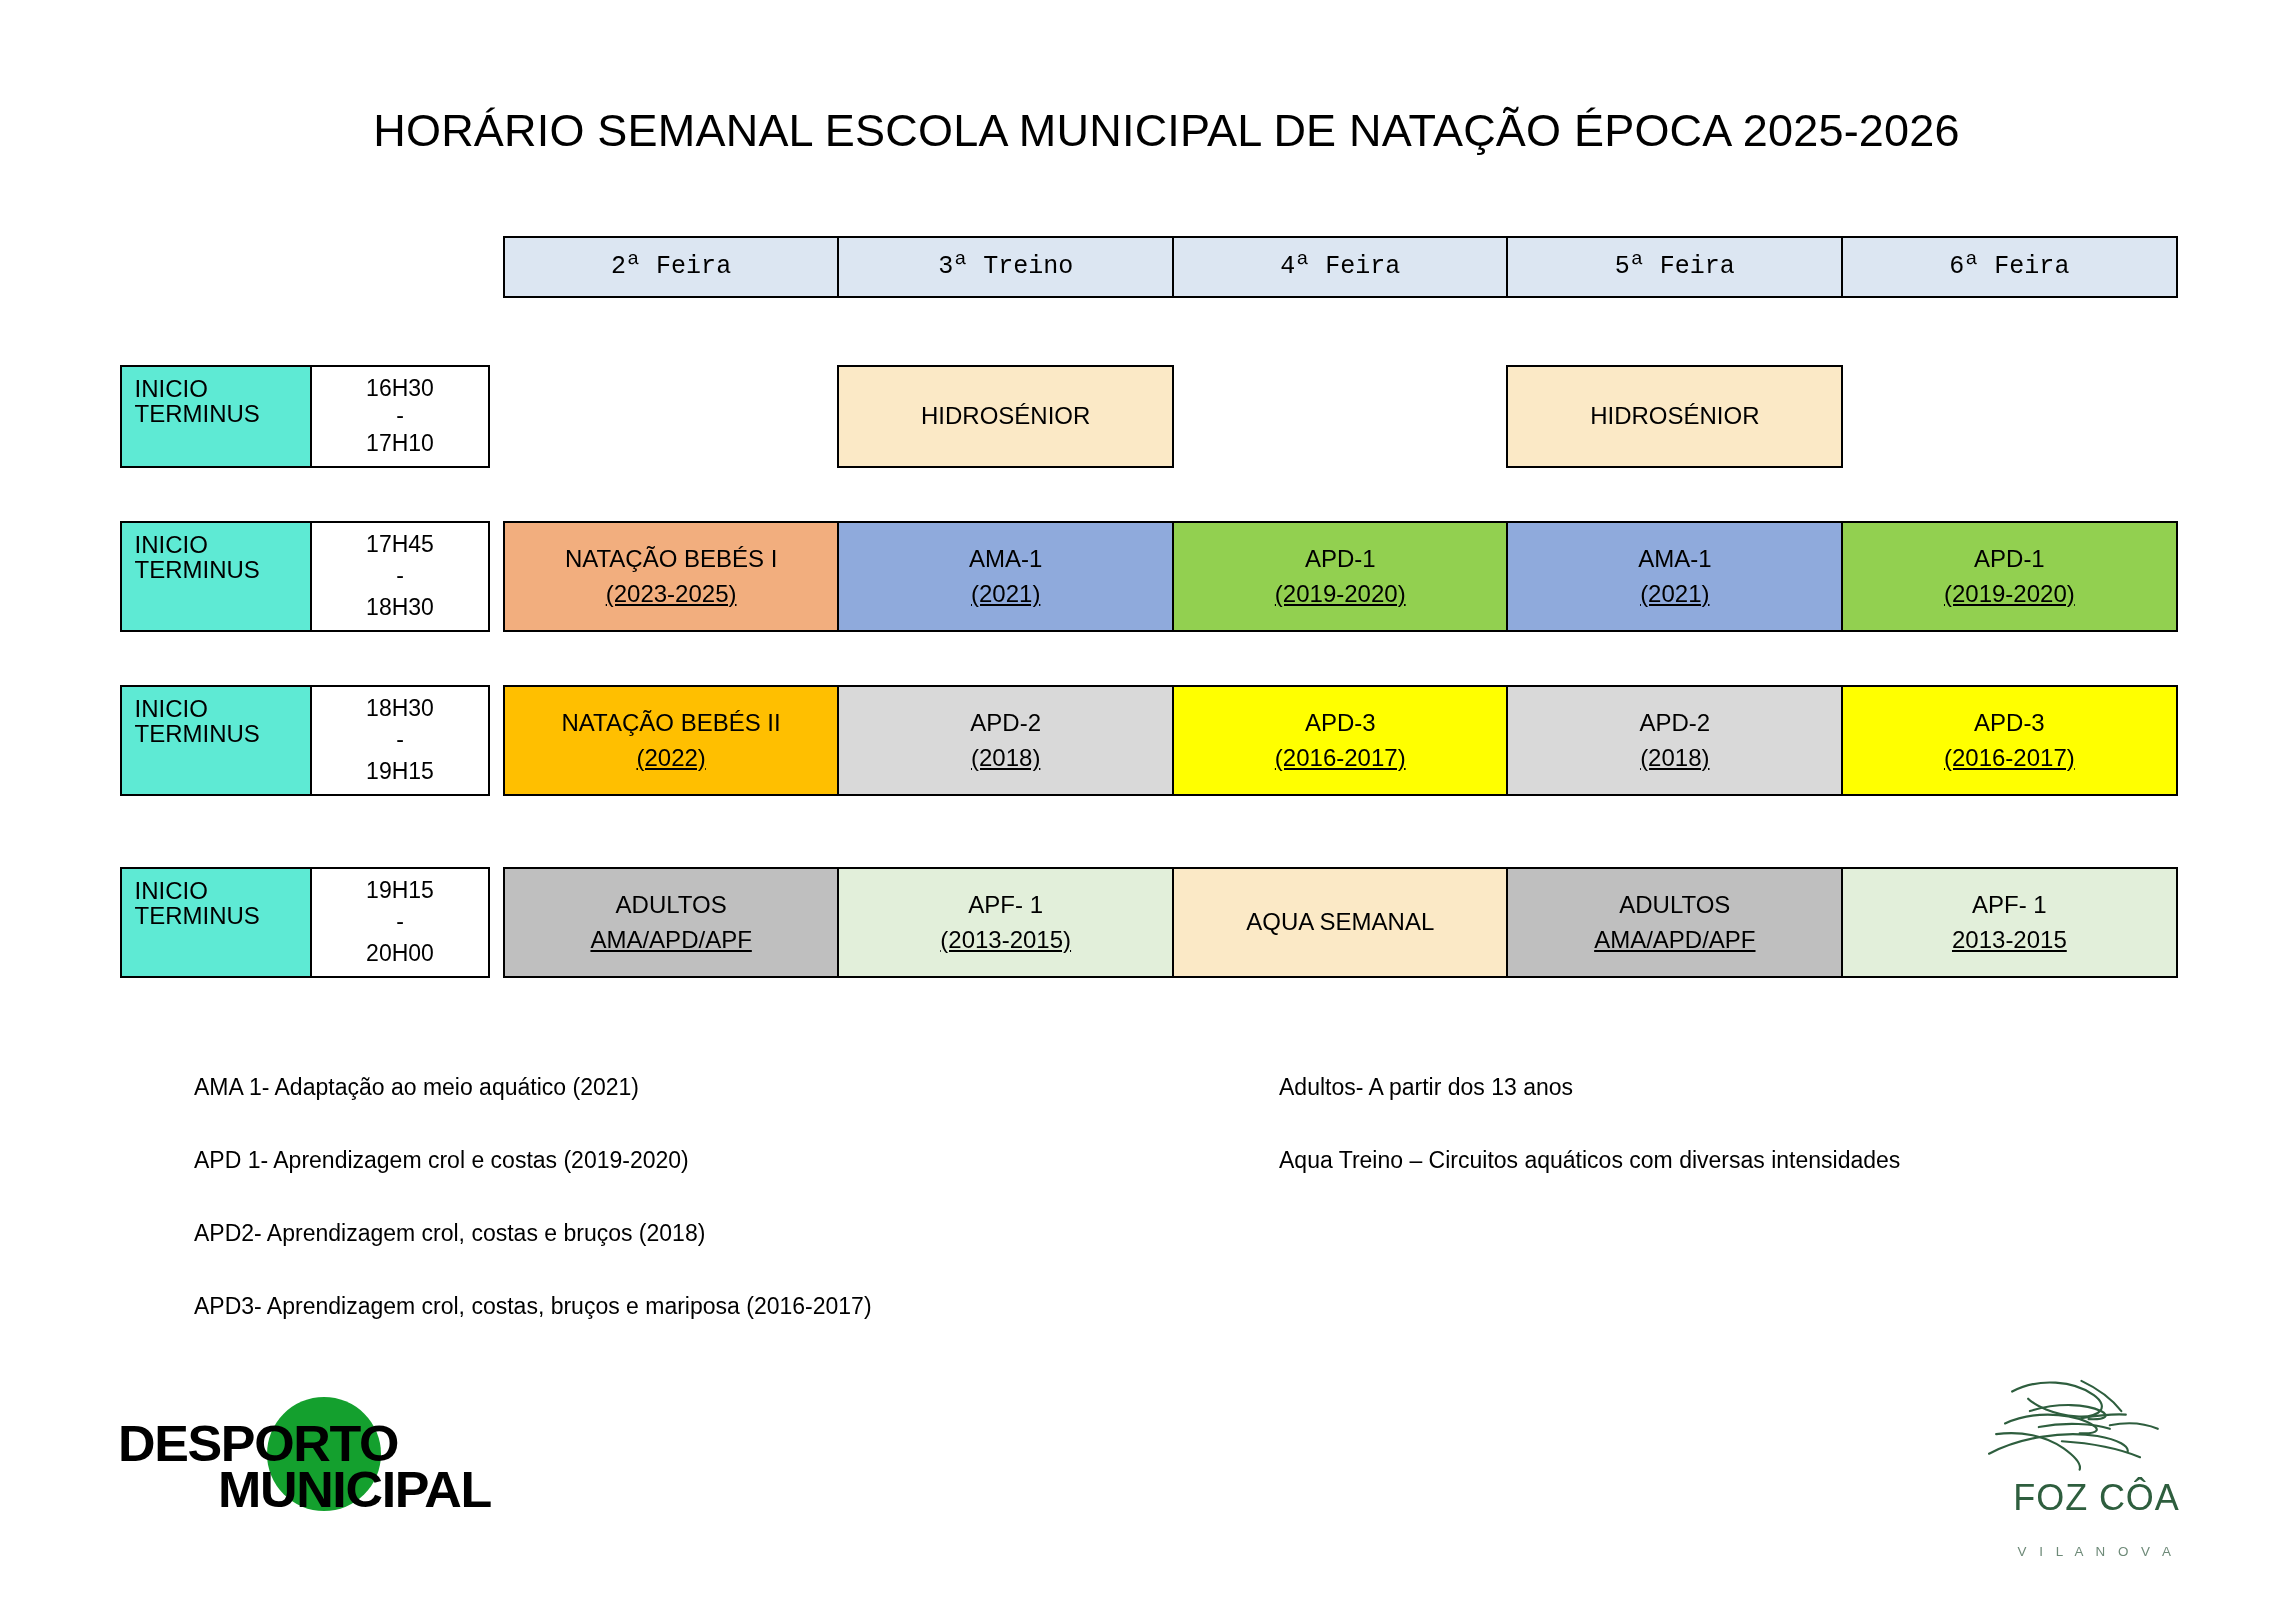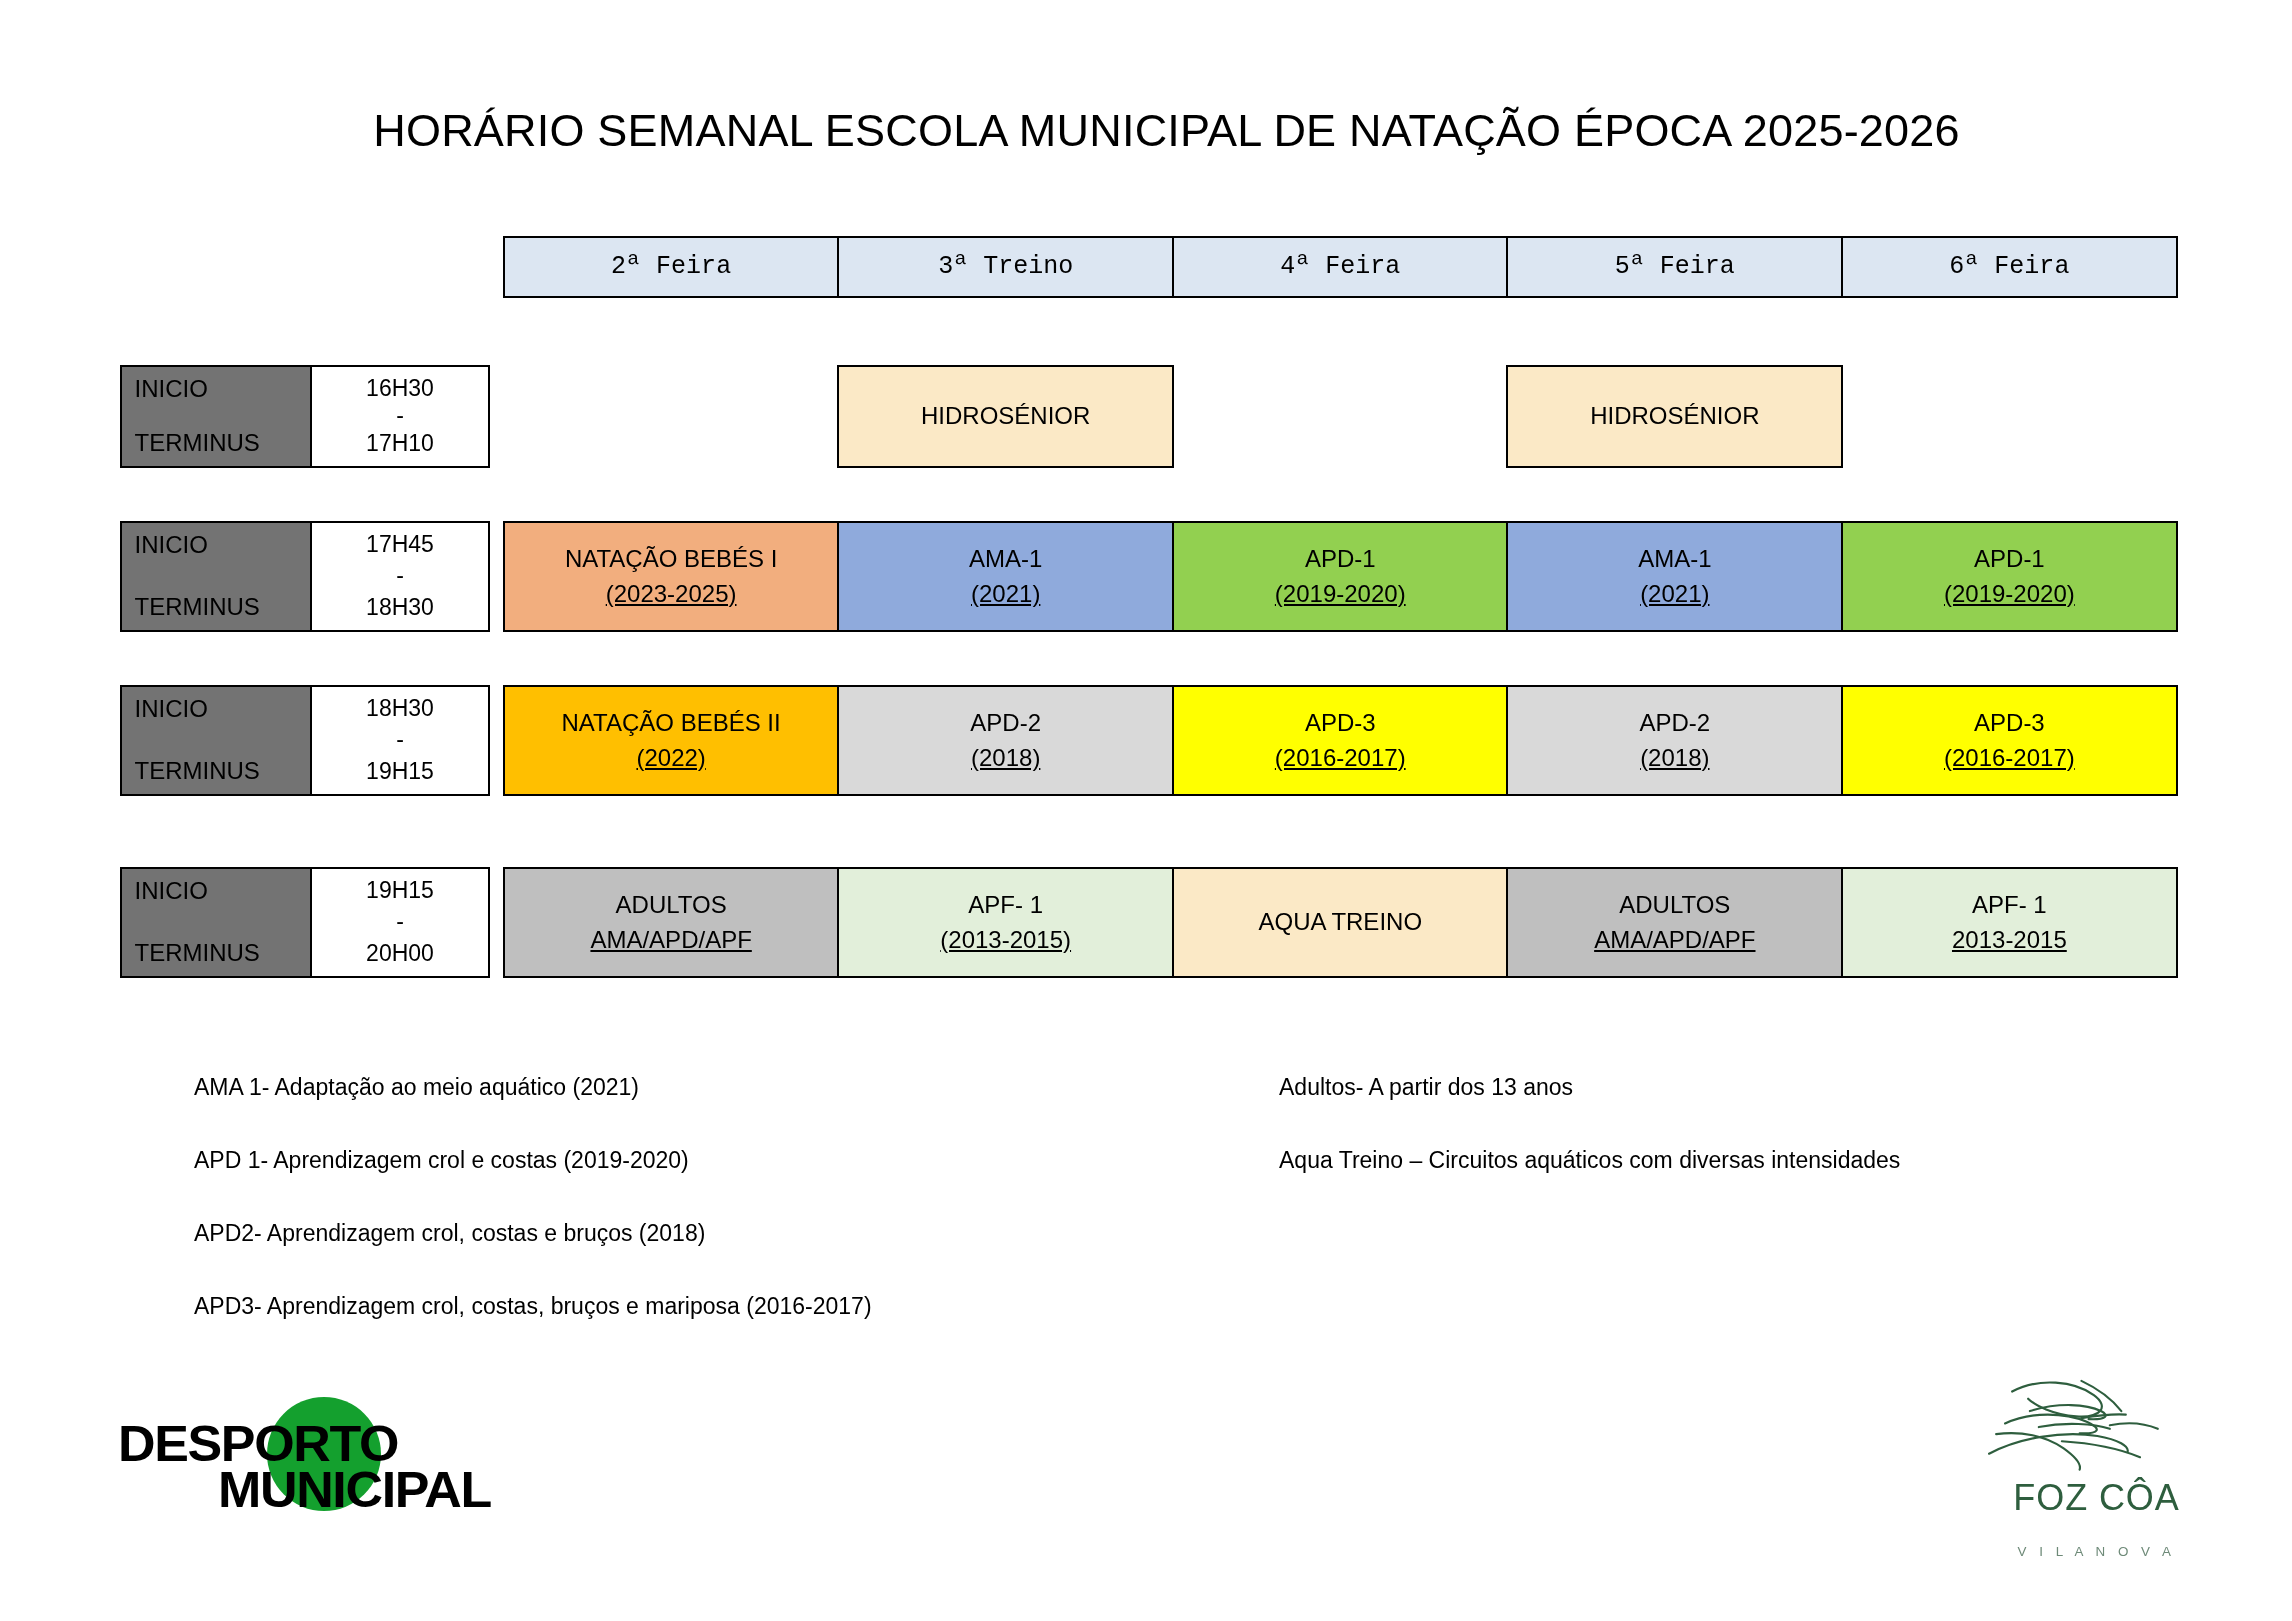--- a/index.html
+++ b/index.html
@@ -52,26 +52,25 @@
     min-width: 370px;
     border: 2.7px solid #000;
     box-sizing: border-box;
   }
   .time-block.ghost {
     visibility: hidden;
   }
   .tb-labels {
     width: 190px;
     min-width: 190px;
-    background: #737373;
+    background: #5eead4;
     border-right: 2.7px solid #000;
     box-sizing: border-box;
     display: flex;
     flex-direction: column;
-    justify-content: space-between;
     padding: 9px 0 10.7px 12.5px;
     font-size: 24px;
     line-height: 1.05;
   }
   .tb-times {
     flex: 1;
     background: #ffffff;
     box-sizing: border-box;
     display: flex;
     flex-direction: column;
@@ -370,21 +369,21 @@
     <div class="days">
       <div class="cell" style="background: rgb(191, 191, 191);">
         <span>ADULTOS</span>
         <span class="l2">AMA/APD/APF</span>
       </div>
       <div class="cell" style="background: rgb(226, 239, 218);">
         <span>APF- 1</span>
         <span class="l2">(2013-2015)</span>
       </div>
       <div class="cell" style="background: rgb(251, 233, 198);">
-        <span>AQUA TREINO</span>
+        <span>AQUA SEMANAL</span>
         <span class="l2"></span>
       </div>
       <div class="cell" style="background: rgb(191, 191, 191);">
         <span>ADULTOS</span>
         <span class="l2">AMA/APD/APF</span>
       </div>
       <div class="cell" style="background: rgb(226, 239, 218);">
         <span>APF- 1</span>
         <span class="l2">2013-2015</span>
       </div>

